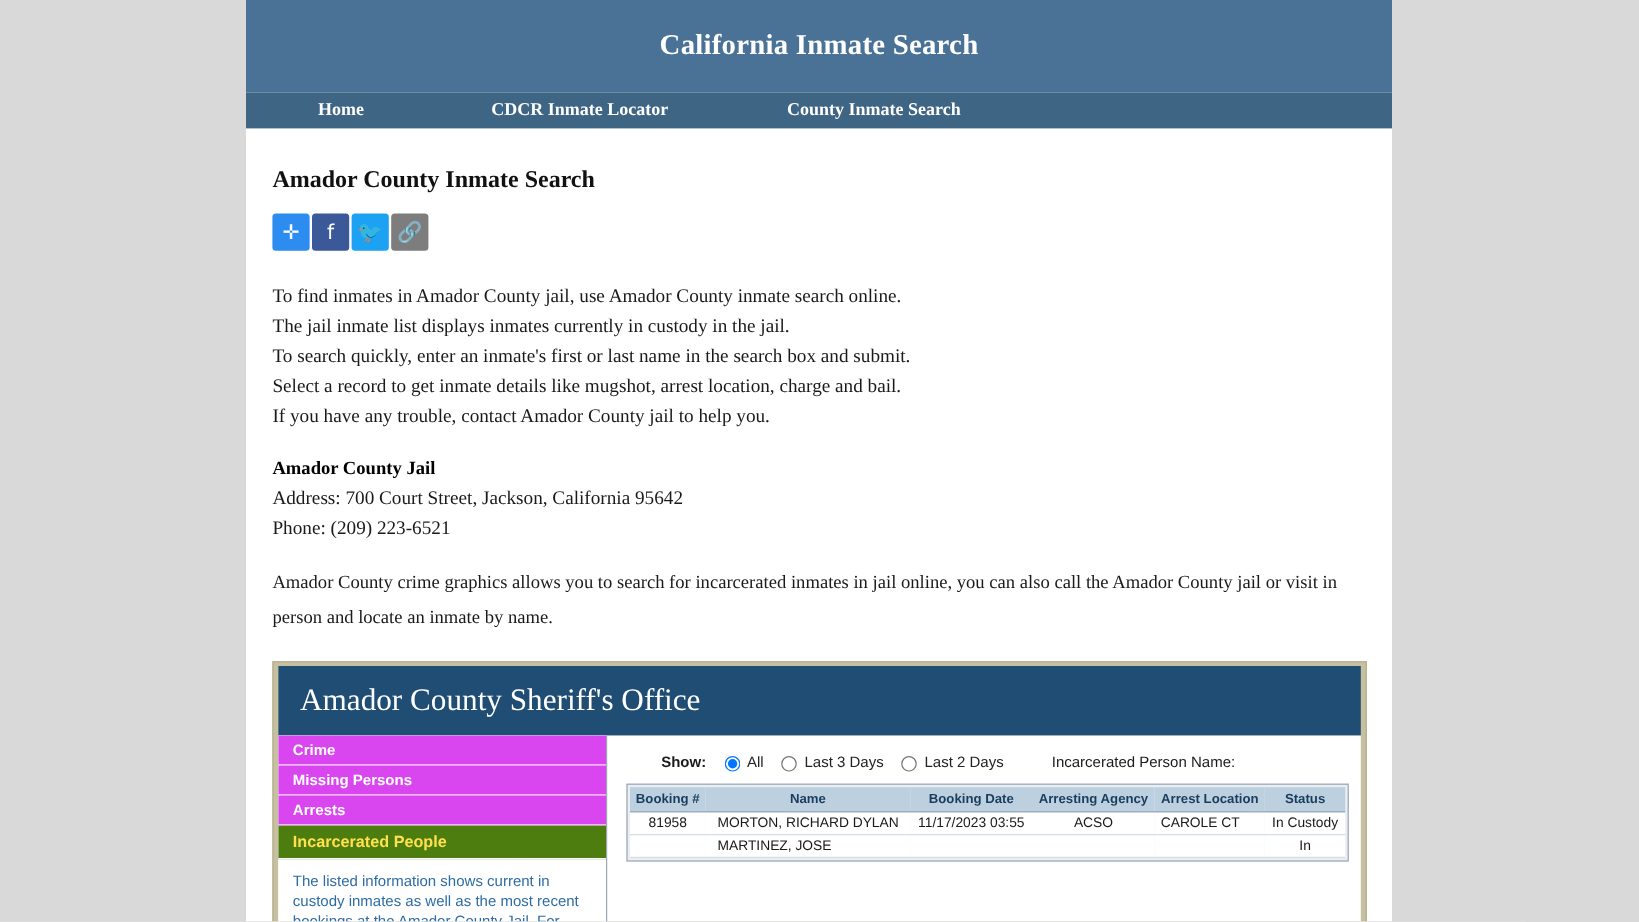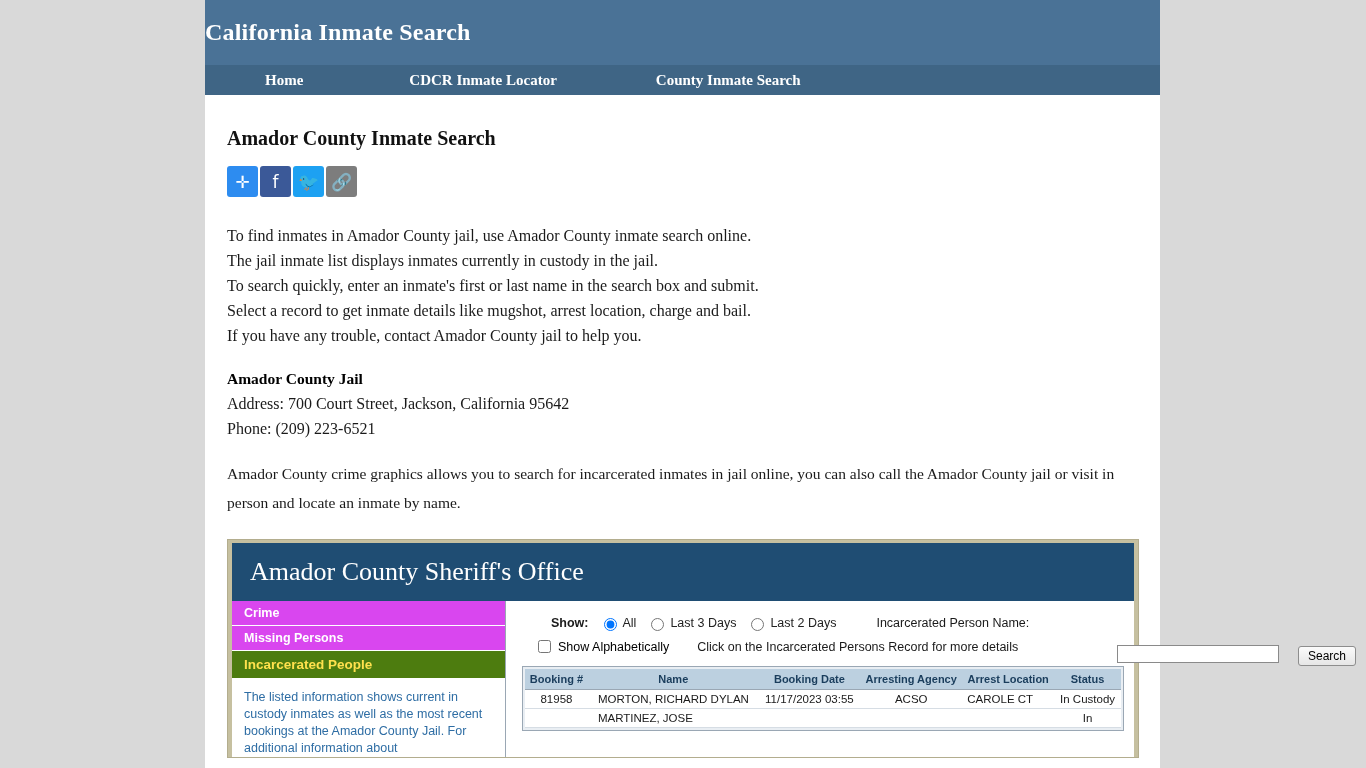--- a/index.html
+++ b/index.html
@@ -18,24 +18,24 @@
   .site {
     position: absolute;
     left: 205px;
     top: 0;
     width: 955px;
     min-height: 768px;
     background: #ffffff;
   }
   .site-header {
     background: #4a7296;
-    height: 65px;
-    display: flex;
-    align-items: center;
-    justify-content: flex-start;
+    height: 77px;
+    display: flex;
+    align-items: center;
+    justify-content: center;
   }
   .site-title {
     color: #ffffff;
     font-size: 24px;
     font-weight: bold;
     letter-spacing: 0.2px;
   }
   .nav {
     background: #3f6585;
     height: 30px;
@@ -303,20 +303,21 @@
 
       <div class="widget">
         <div class="widget-header">
           <div class="widget-header-title">Amador County Sheriff's Office</div>
         </div>
         <div class="widget-body">
 
           <div class="widget-sidebar">
             <div class="side-item">Crime</div>
             <div class="side-item">Missing Persons</div>
+            <div class="side-item">Arrests</div>
             <div class="side-item active">Incarcerated People</div>
             <div class="side-note">The listed information shows current in custody inmates as well as the most recent bookings at the Amador County Jail. For additional information about</div>
           </div>
 
           <div class="widget-main">
 
             <div class="filter-row">
               <span class="label-show">Show:</span>
               <label class="radio-opt">
                 <input type="radio" name="showrange" checked="" style="">
@@ -326,29 +327,20 @@
                 <input type="radio" name="showrange" style="">
                 <span>Last 3 Days</span>
               </label>
               <label class="radio-opt">
                 <input type="radio" name="showrange" style="">
                 <span>Last 2 Days</span>
               </label>
               <span class="person-label">Incarcerated Person Name:</span>
             </div>
 
-            <div class="row2">
-              <label class="chk-alpha">
-                <input type="checkbox" style="">
-                <span>Show Alphabetically</span>
-              </label>
-              <span class="click-hint">Click on the Incarcerated Persons Record for more details</span>
-              <input class="search-input" type="text" style="position: absolute; left: 908px; top: 645px;" placeholder="">
-              <button class="search-btn" style="position:absolute; left:1081px; top:646px;">Search</button>
-            </div>
 
             <div class="results">
               <table class="inmates">
                 <thead>
                   <tr>
                     <th>Booking #</th>
                     <th>Name</th>
                     <th>Booking Date</th>
                     <th>Arresting Agency</th>
                     <th>Arrest Location</th>

